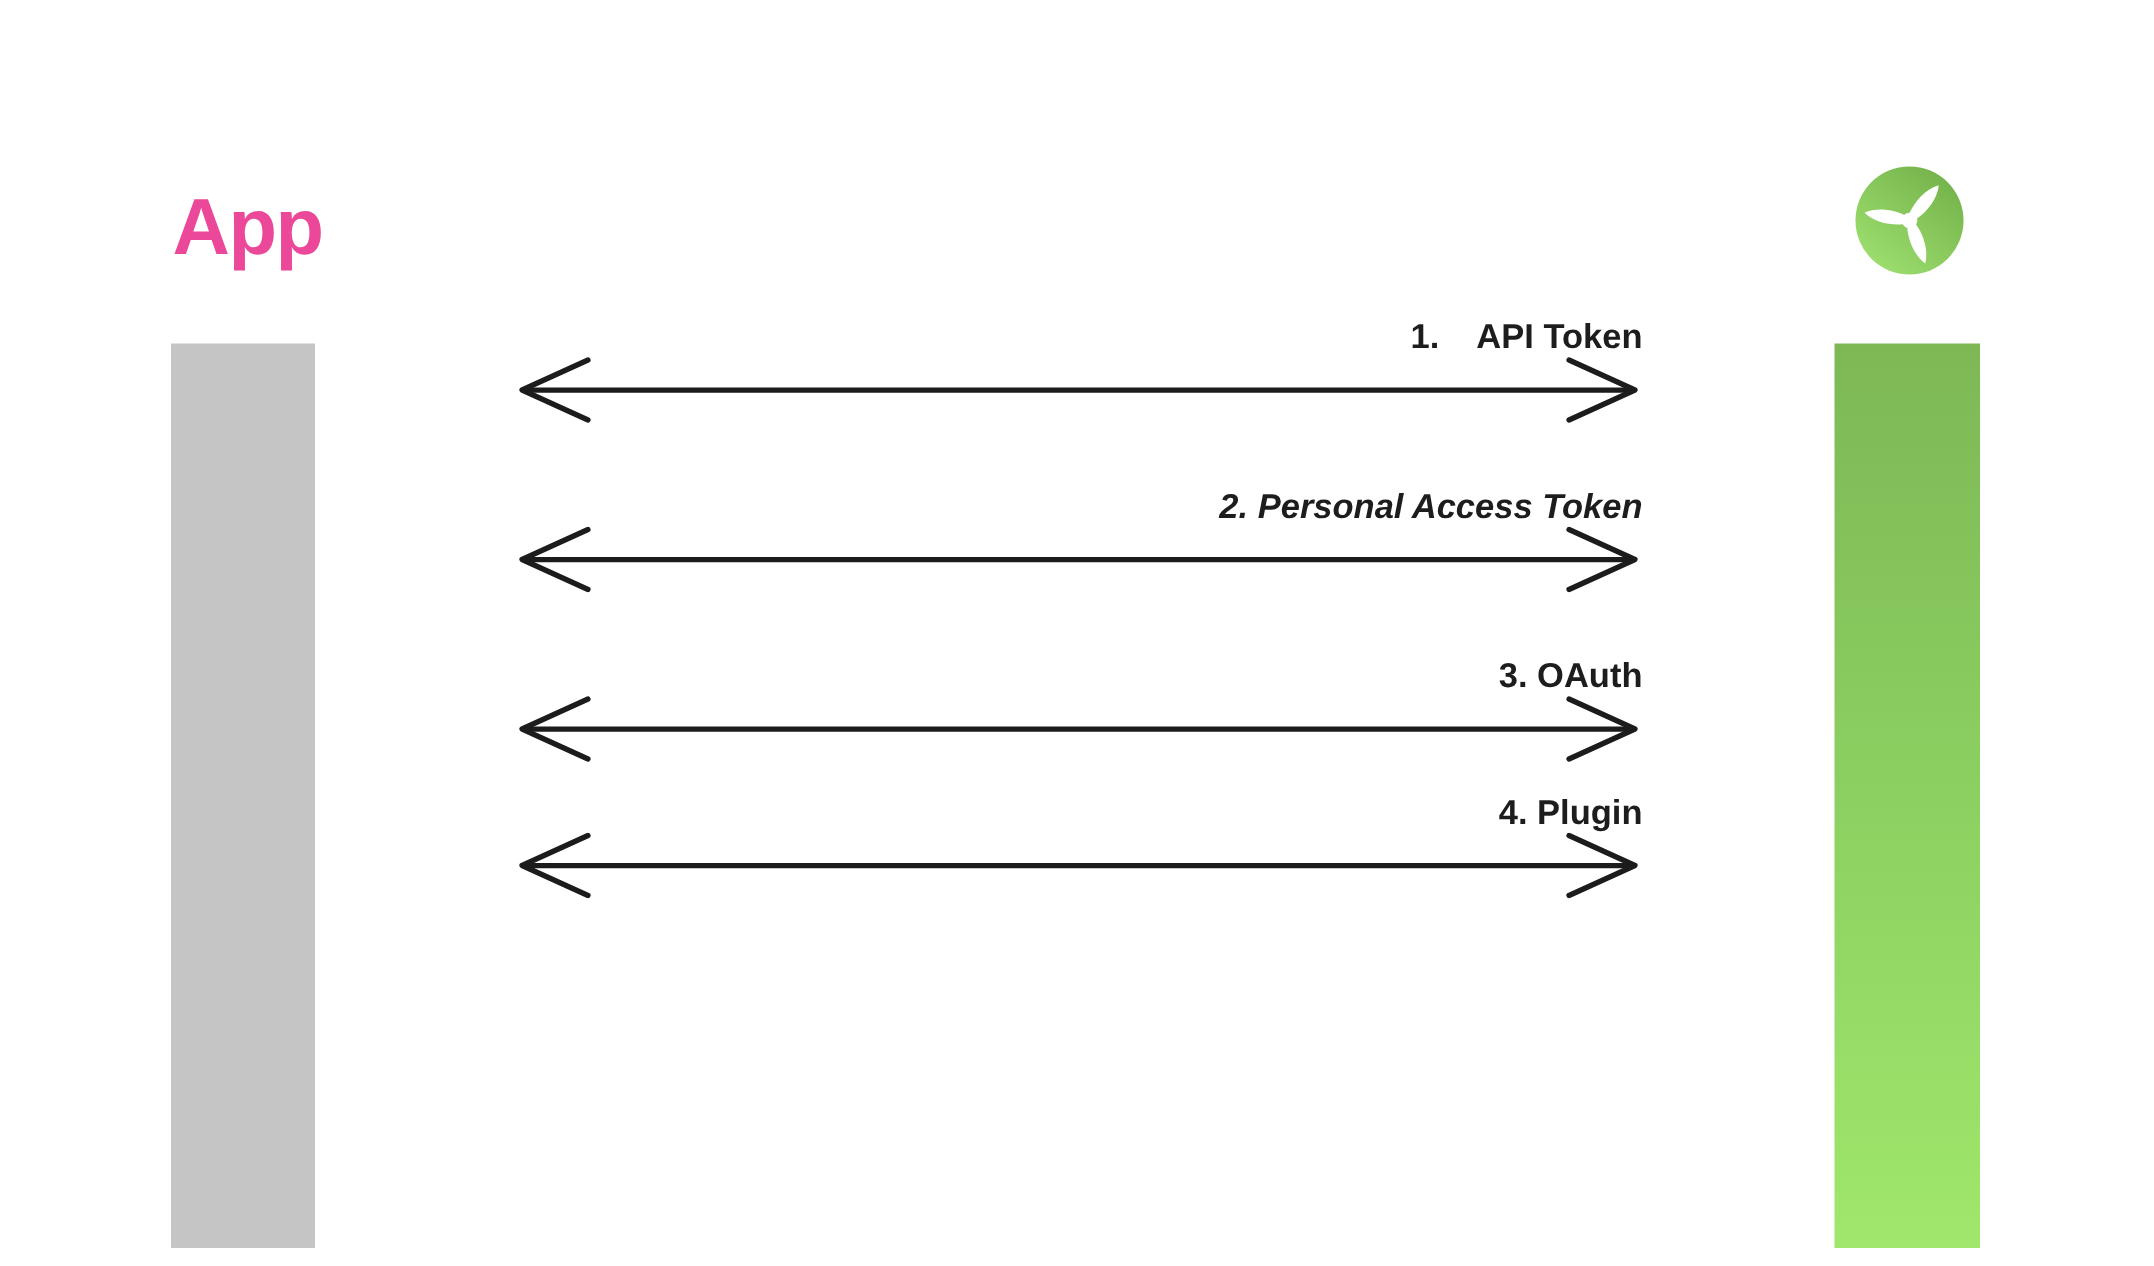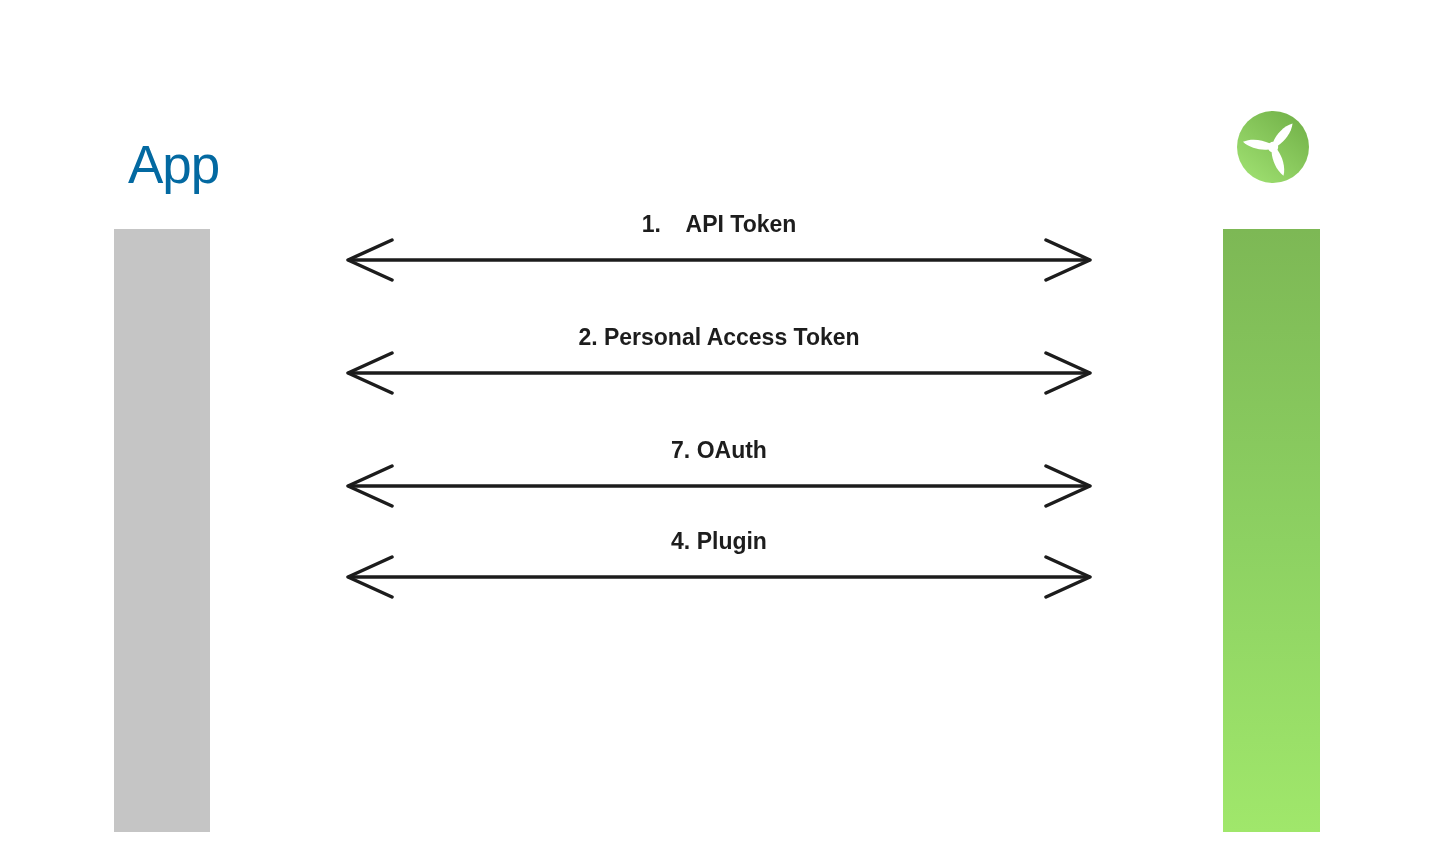--- a/index.html
+++ b/index.html
@@ -13,25 +13,25 @@
     height: 844px;
     background: #ffffff;
     overflow: hidden;
     font-family: "Liberation Sans", "DejaVu Sans", sans-serif;
   }
   .page-title {
     position: absolute;
     left: 112px;
     top: 121px;
     font-size: 53px;
-    font-weight: 400;
+    font-weight: 700;
     letter-spacing: -1px;
     line-height: 56px;
-    color: #0369a1;
-    margin: 16px;
+    color: #ec4899;
+    margin: 3px;
   }
   .logo {
     position: absolute;
     left: 1236px;
     top: 110px;
     width: 74px;
     height: 74px;
   }
   .lifeline {
     position: absolute;
@@ -52,40 +52,40 @@
     position: absolute;
     left: 343px;
     width: 752px;
     height: 72px;
   }
   .conn-label {
     display: block;
     width: 100%;
     height: 28px;
     line-height: 28px;
-    text-align: center;
+    text-align: right;
     font-size: 23px;
     font-weight: 700;
     color: #1d1d1d;
     white-space: pre;
   }
   .conn-arrow {
     display: block;
     width: 752px;
     height: 44px;
   }
   .conn-arrow .stroke {
     stroke: #1c1c1c;
     stroke-width: 3.5;
     fill: none;
     stroke-linecap: round;
     stroke-linejoin: round;
   }
   .row-1 { top: 210px; }
-  .row-2 { top: 323px; }
+  .row-2 { top: 323px; font-style: italic; }
   .row-3 { top: 436px; }
   .row-4 { top: 527px; }
   .row-5 { top: 662px; }
 </style>
 </head>
 <body>
 
 <div class="canvas">
 
   <h1 class="page-title">App</h1>
@@ -123,21 +123,21 @@
   <div class="conn-row row-2">
     <span class="conn-label">2. Personal Access Token</span>
     <svg class="conn-arrow" viewBox="0 0 752 44">
       <line class="stroke" x1="6" y1="22" x2="746" y2="22"></line>
       <polyline class="stroke" points="49,2 5,22 49,42"></polyline>
       <polyline class="stroke" points="703,2 747,22 703,42"></polyline>
     </svg>
   </div>
 
   <div class="conn-row row-3">
-    <span class="conn-label">7. OAuth</span>
+    <span class="conn-label">3. OAuth</span>
     <svg class="conn-arrow" viewBox="0 0 752 44">
       <line class="stroke" x1="6" y1="22" x2="746" y2="22"></line>
       <polyline class="stroke" points="49,2 5,22 49,42"></polyline>
       <polyline class="stroke" points="703,2 747,22 703,42"></polyline>
     </svg>
   </div>
 
   <div class="conn-row row-4">
     <span class="conn-label">4. Plugin</span>
     <svg class="conn-arrow" viewBox="0 0 752 44">

